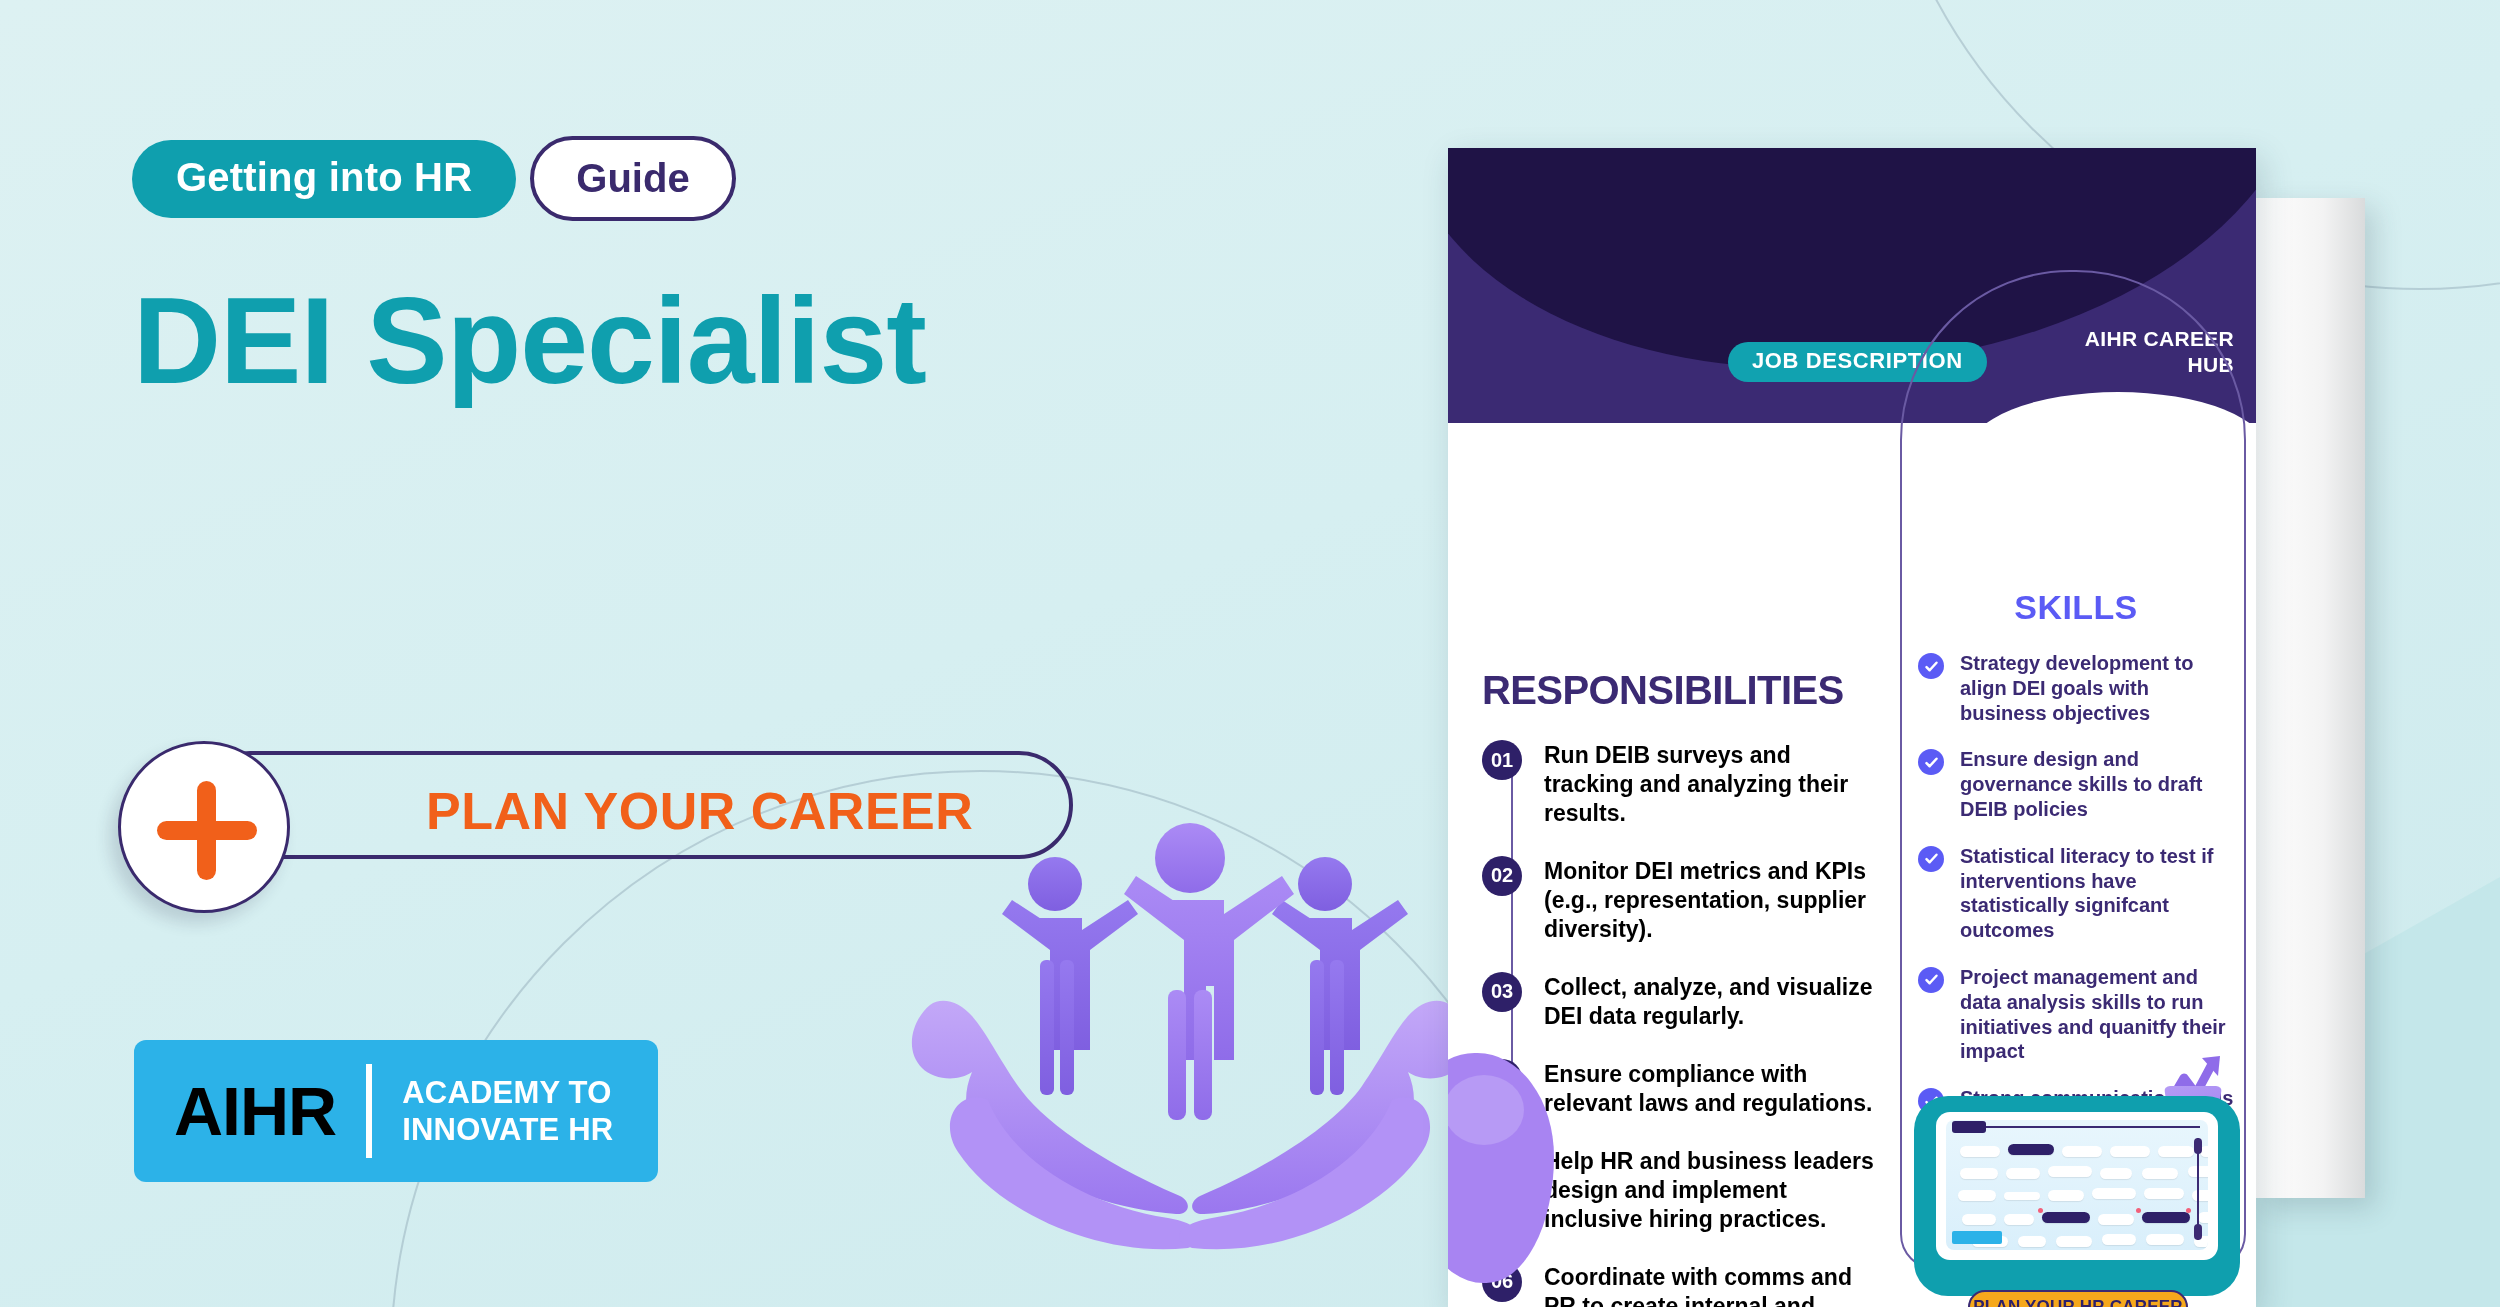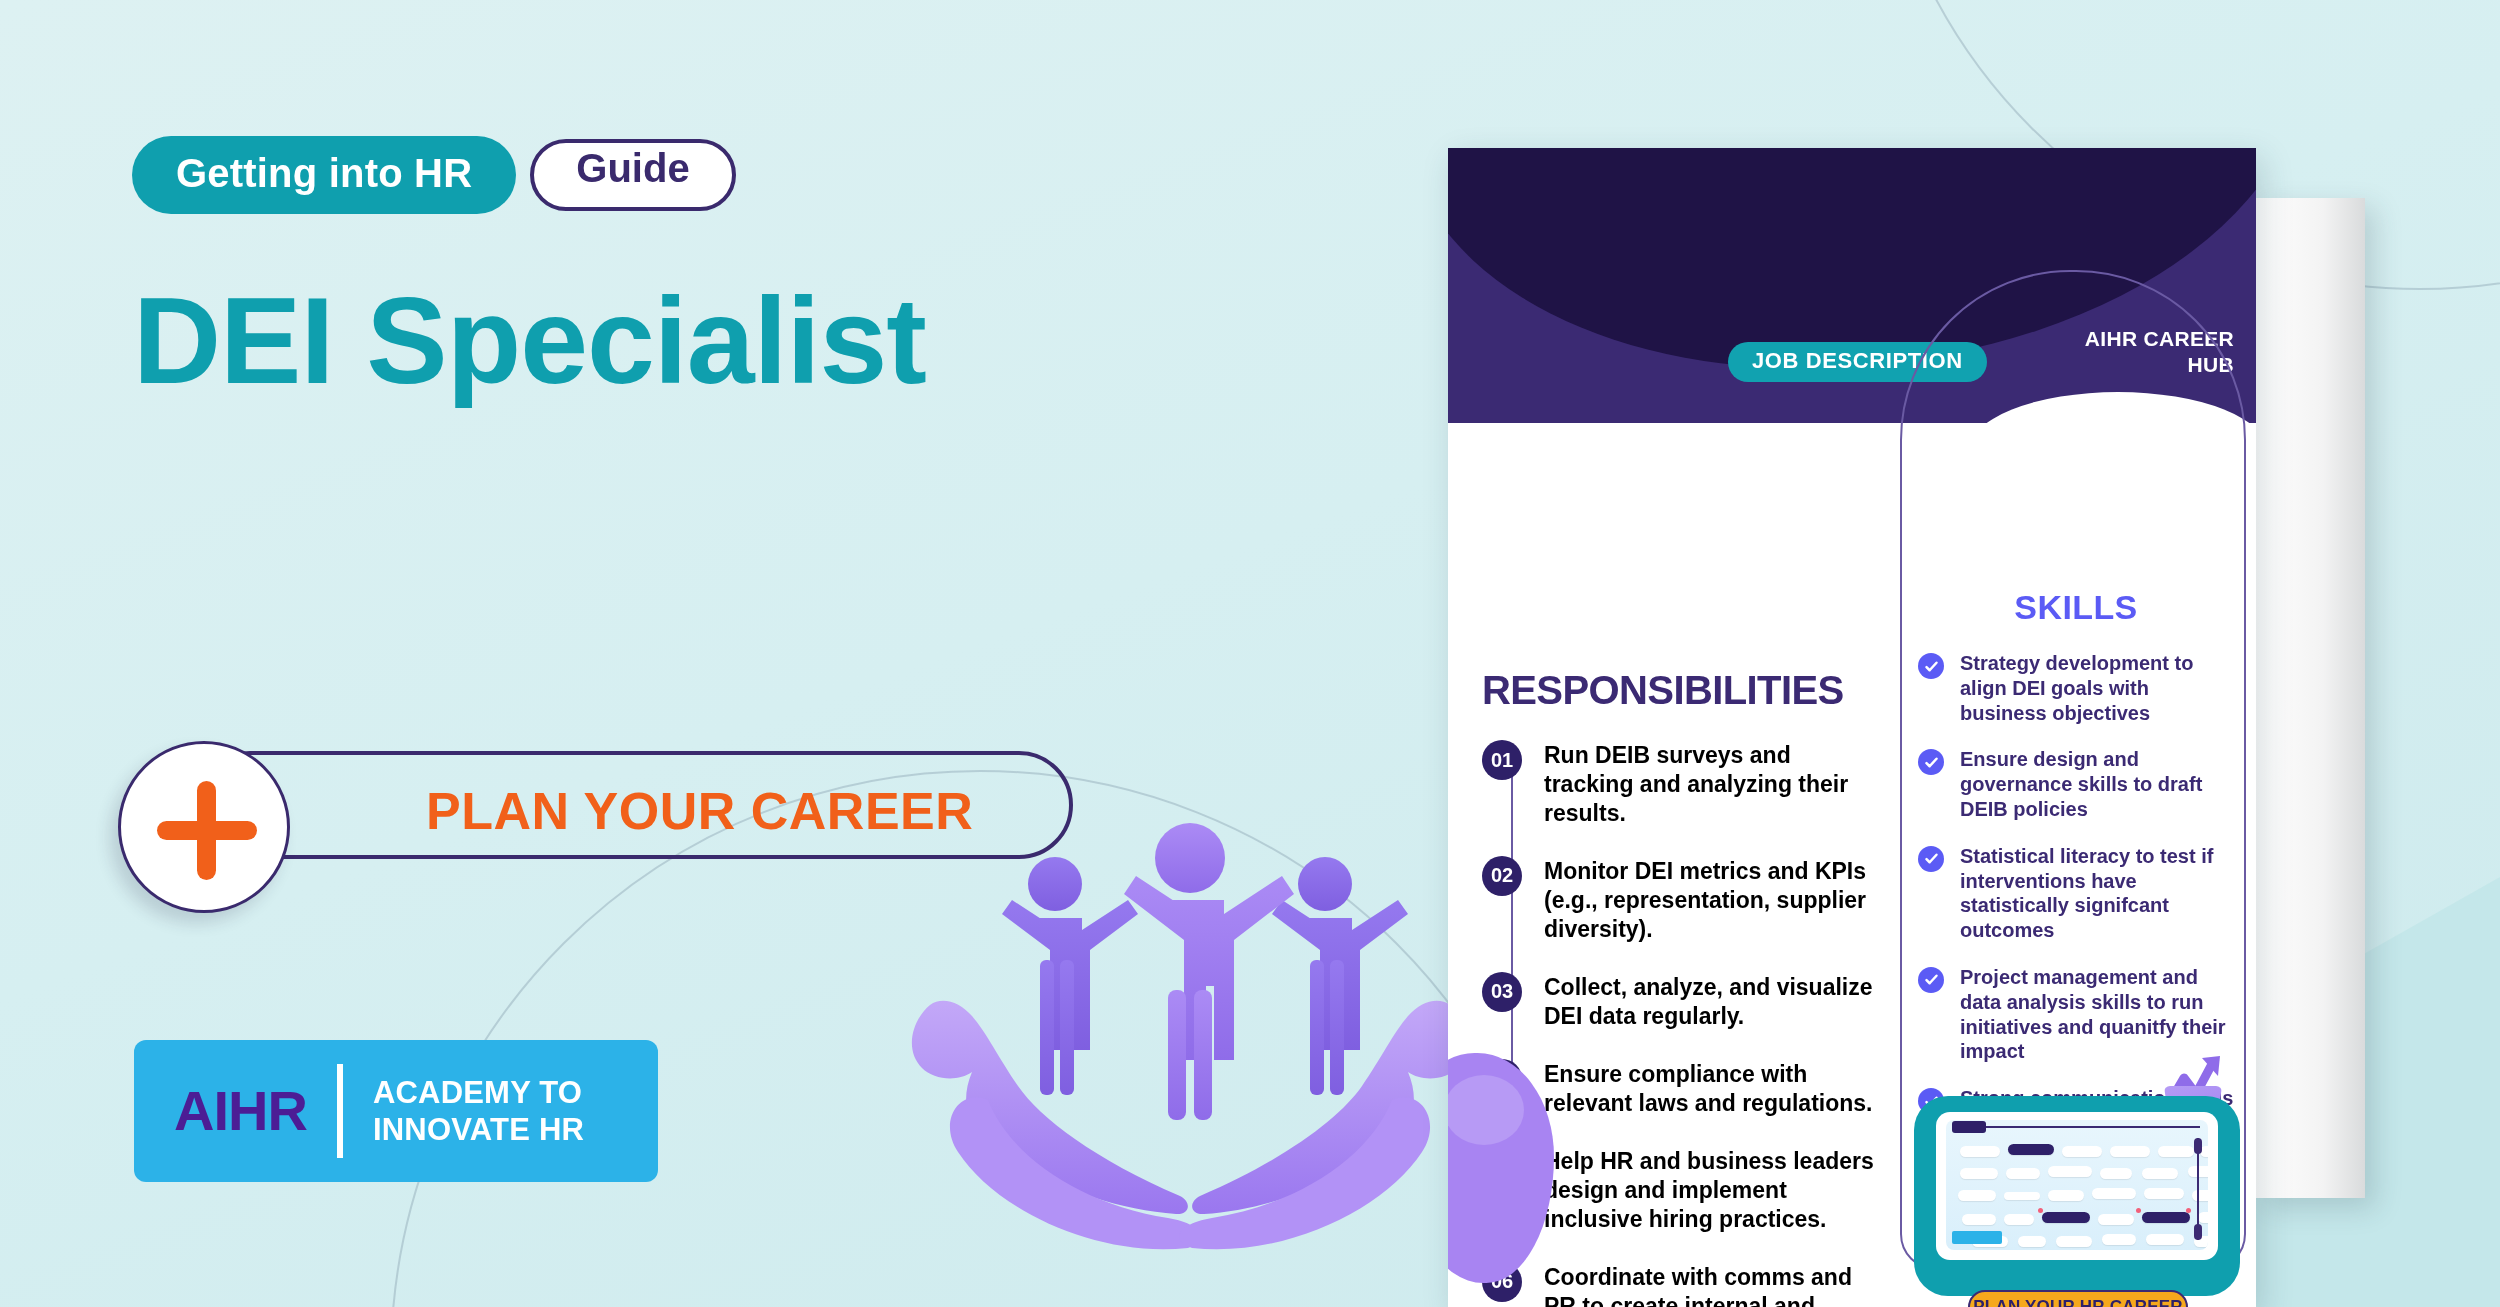--- a/index.html
+++ b/index.html
@@ -36,21 +36,21 @@
   #left { position:absolute; left:0; top:0; width:1420px; height:1307px; }
 
   .pill-row { position:absolute; left:132px; top:136px; display:flex; align-items:center; gap:14px; }
   .pill-solid {
     background:#0f9fae; color:#fff; border-radius:60px;
     padding:17px 44px 21px; font-size:40px; font-weight:700; letter-spacing:.2px;
     line-height:1;
   }
   .pill-outline {
     background:#fff; color:#3a2a6d; border:4px solid #3a2a6d; border-radius:60px;
-    padding:5px 42px 19px; font-size:40px; font-weight:700; line-height:1;
+    padding:18px 42px 19px; font-size:40px; font-weight:700; line-height:1;
   }
 
   #headline { position:absolute; left:133px; top:268px; width:1160px; }
   #headline .l1 {
     font-size:122px; font-weight:800; color:#3a2a6d;
     letter-spacing:-1px; line-height:1.02;
   }
   #headline .l2 {
     font-size:122px; font-weight:800; color:#0f9fae;
     letter-spacing:-1px; line-height:1.08; margin-top:8px;
@@ -74,21 +74,21 @@
   }
   #cta-plus-h { position:absolute; left:36px; top:77px; width:100px; height:19px; border-radius:10px; background:#f1601a; }
   #cta-plus-v { position:absolute; left:76px; top:37px; width:19px; height:99px; border-radius:10px; background:#f1601a; }
 
   
   #logo {
     position:absolute; left:134px; top:1040px;
     width:524px; height:142px; background:#2cb2e8; border-radius:12px;
     display:flex; align-items:center; padding-left:40px; gap:30px;
   }
-  #logo .mark { color:#4c1d95; font-size:56px; font-weight:800; letter-spacing:-1px; line-height:1; }
+  #logo .mark { color:#000000; font-size:68px; font-weight:800; letter-spacing:-1px; line-height:1; }
   #logo .rule { width:6px; height:94px; background:#fff; }
   #logo .sub { color:#fff; font-size:31px; font-weight:700; line-height:1.2; letter-spacing:.2px; }
 
   
   #hands { position:absolute; left:900px; top:800px; width:580px; height:460px; }
 
   
   #sheet-back {
     position:absolute; left:2255px; top:198px; width:110px; height:1000px;
     background:linear-gradient(90deg,#ffffff 0%,#f3f3f3 62%,#d9dbdc 100%);

